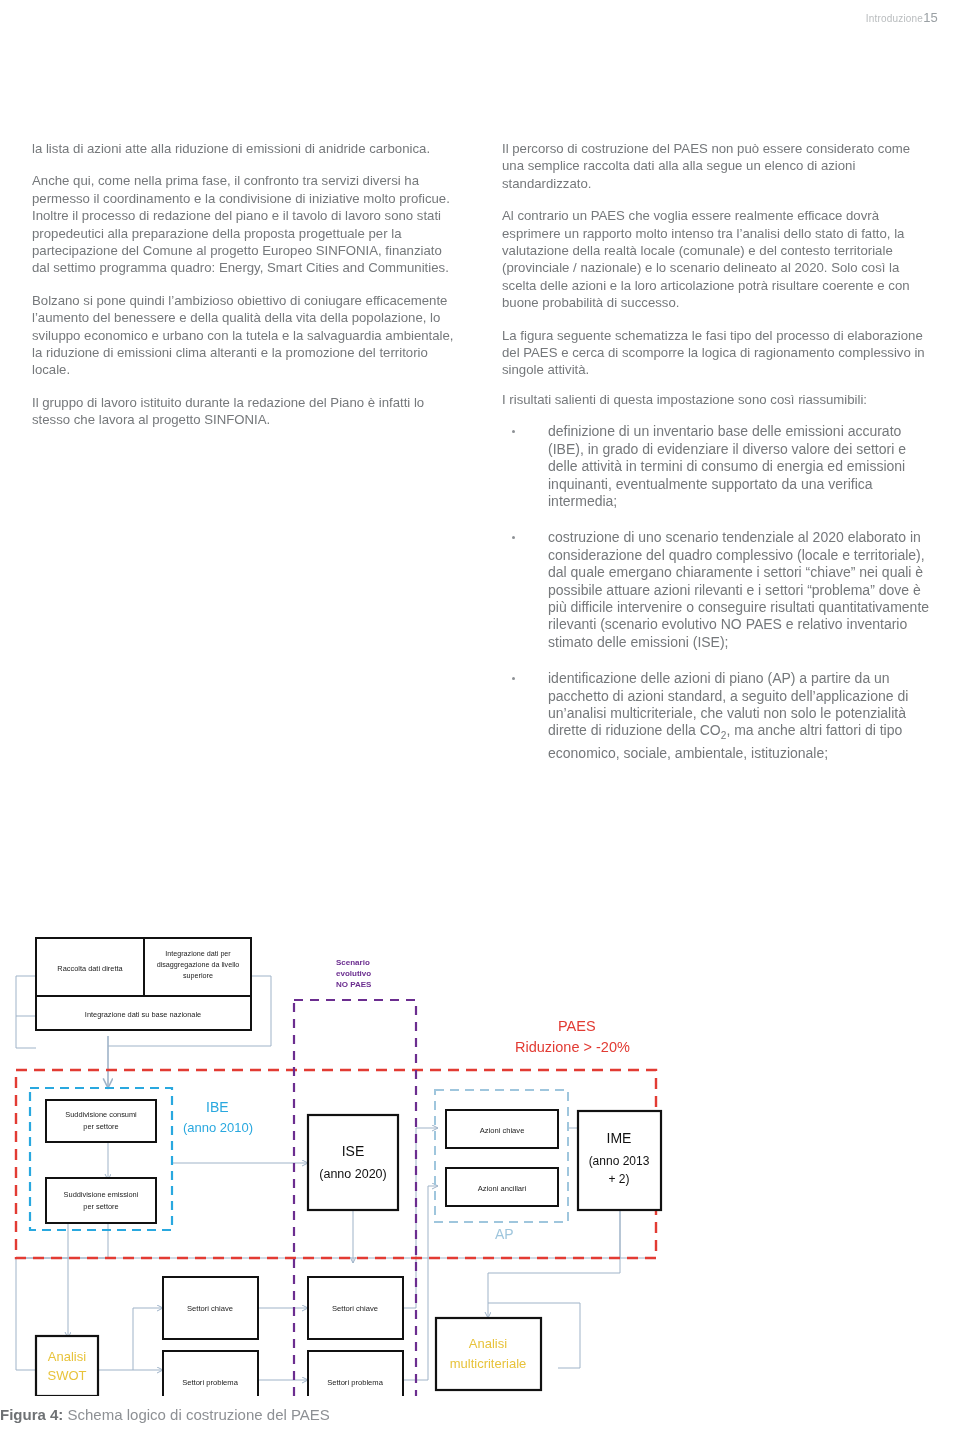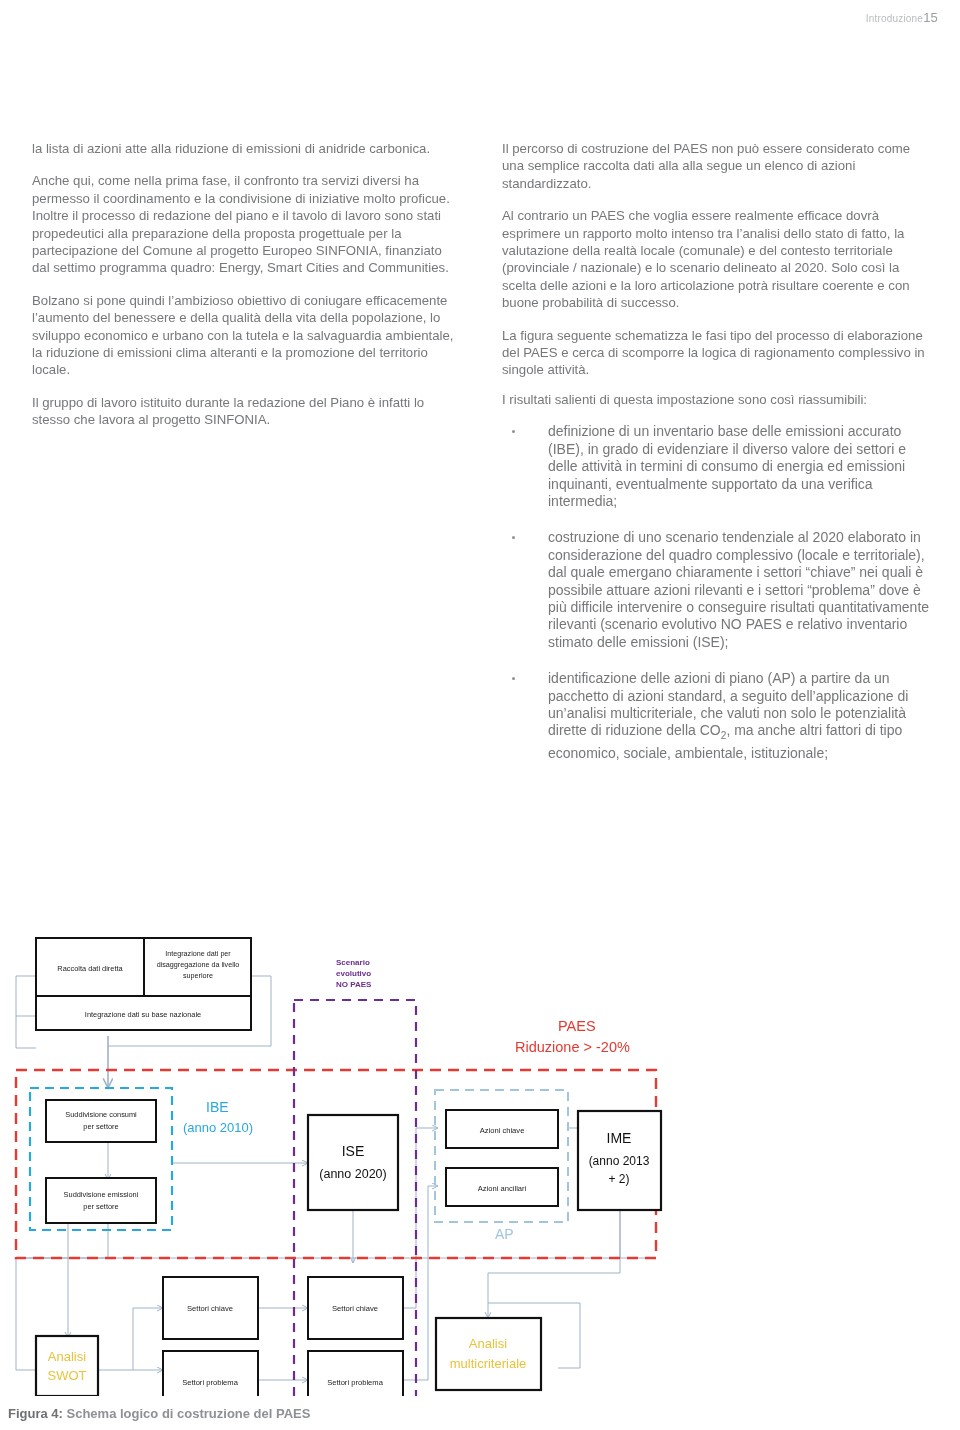--- a/index.html
+++ b/index.html
@@ -46,22 +46,22 @@
     width:3px; height:3px; border-radius:50%; background:#8d9195;
   }
   sub { font-size:0.72em; }
 
   
   #figure-area {
     position:absolute; left:8px; top:918px; width:740px; height:478px;
   }
   #fig-svg { display:block; }
   figcaption#fig-caption {
-    position:absolute; left:8px; top:1406px;
-    font-size:13px; color:#8d9094;font-weight:bold;
+    position:absolute; left:0; top:1406px;
+    font-size:15px; color:#8d9094;
   }
   figcaption#fig-caption b { color:#6e7174; }
 </style>
 </head>
 <body>
 
 <div id="page-header">
   <span>Introduzione</span>
   <span class="pg">15</span>
 </div>

